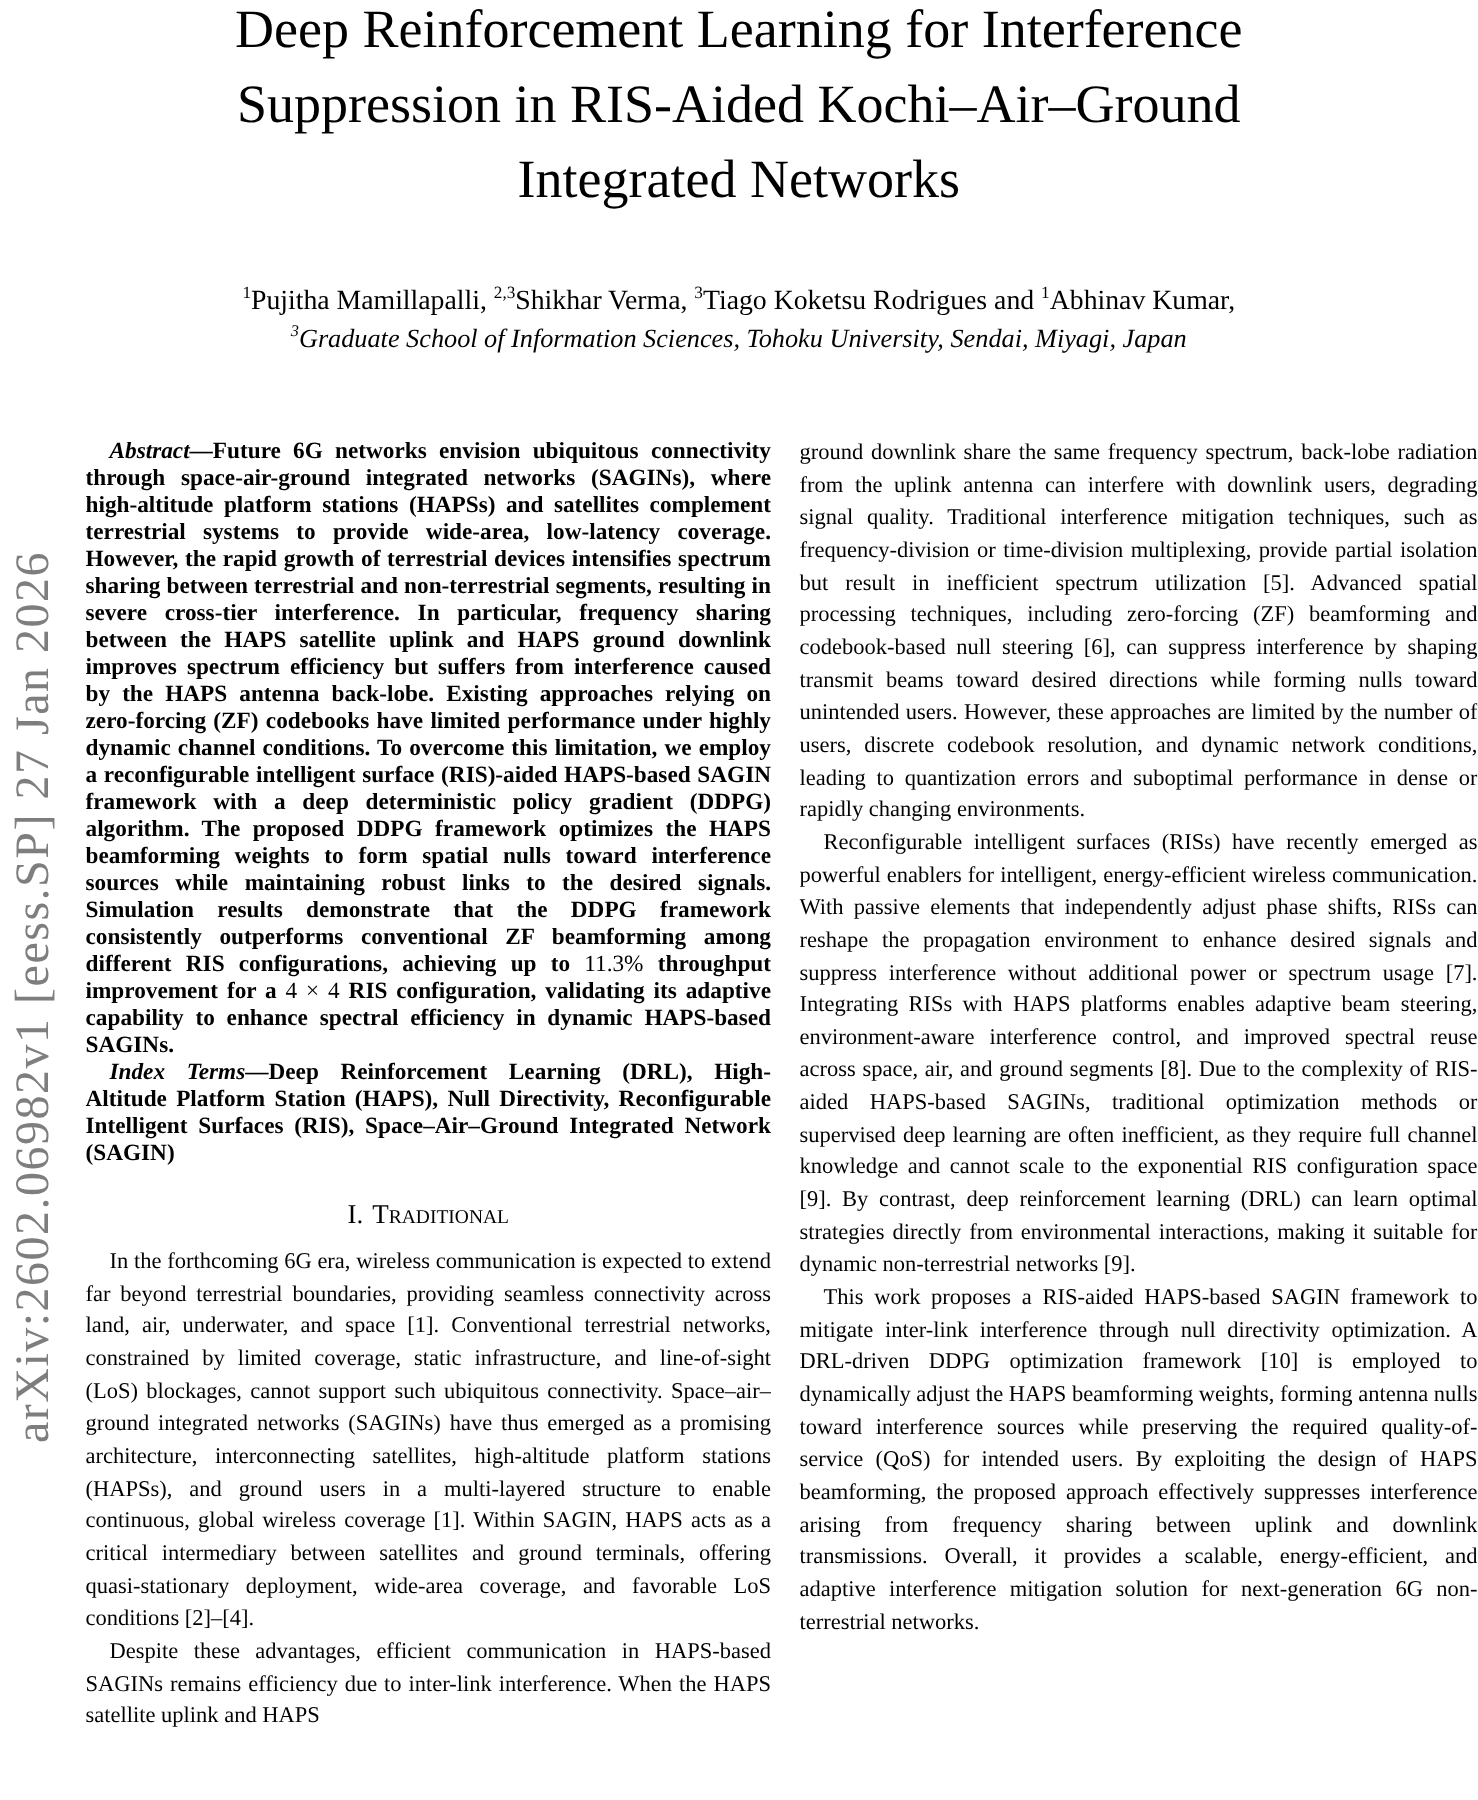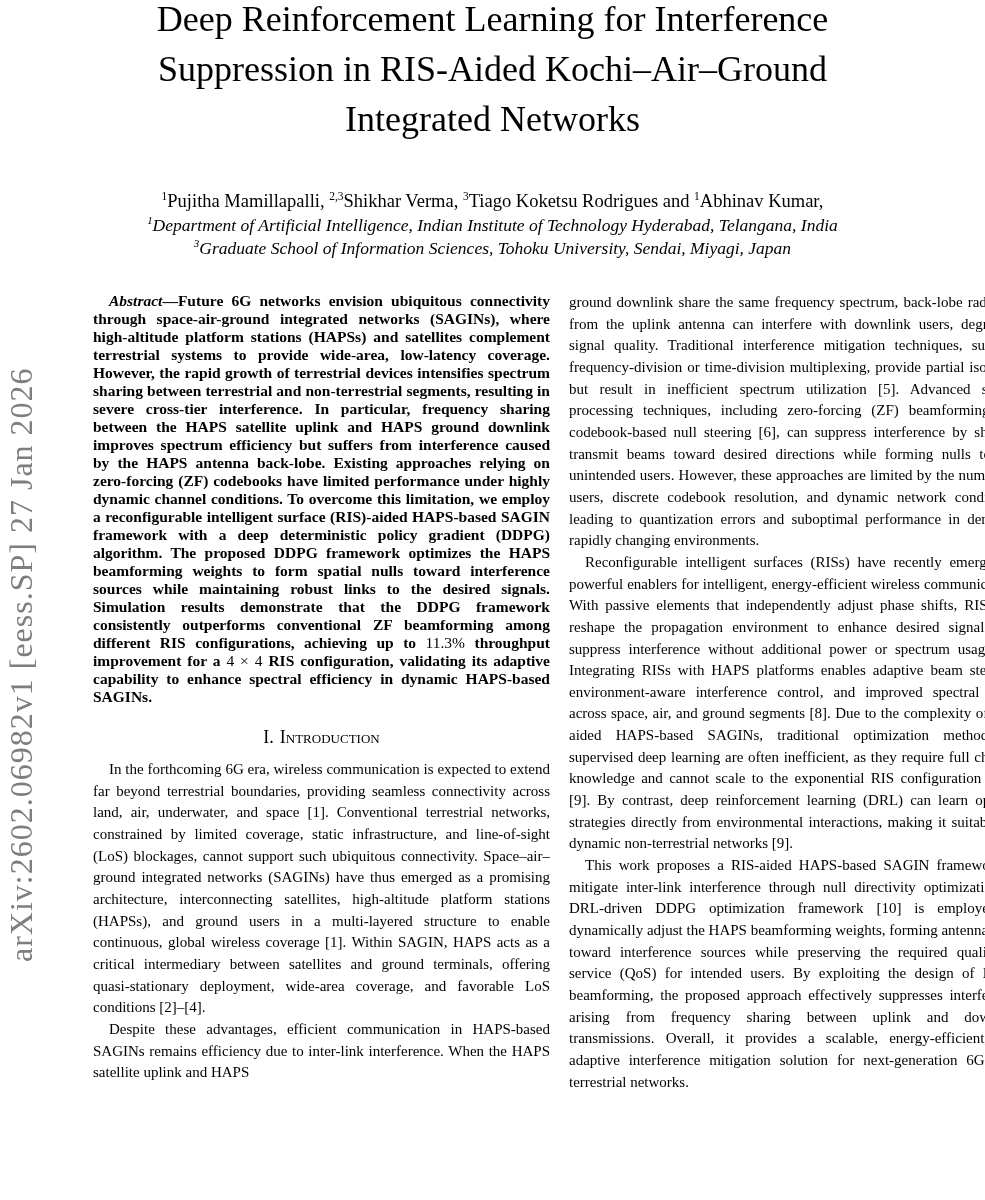--- a/index.html
+++ b/index.html
@@ -60,21 +60,20 @@
     line-height: 22.5px;
   }
 
   
   .col {
     position: absolute;
     top: 292px;
     height: 908px;
     overflow: hidden;
     text-align: justify;
-    margin-left: 36px;
   }
   .col-left  { left: 57px;  width: 457px; }
   .col-right { left: 533px; width: 452px; }
 
   
   .abstract-p, .keywords-p {
     font-weight: bold;
     font-size: 15.5px;
     line-height: 18px;
     text-indent: 16px;
@@ -112,28 +111,28 @@
 
   <h1 class="title-block">
       <div>Deep Reinforcement Learning for Interference</div>
       <div>Suppression in RIS-Aided Kochi–Air–Ground</div>
       <div>Integrated Networks</div>
     </h1>
 
   <div class="authors-block">
     <div class="authors-line"><sup>1</sup>Pujitha Mamillapalli, <sup>2,3</sup>Shikhar Verma, <sup>3</sup>Tiago Koketsu Rodrigues and <sup>1</sup>Abhinav Kumar,</div>
     <div>
-        <div class="affil"><sup>1</sup>Department of Artificial Intelligence, Indian Institute of Technology Hyderabad, Telangana, India</div>
         <div class="affil"><sup>3</sup>Graduate School of Information Sciences, Tohoku University, Sendai, Miyagi, Japan</div>
       </div>
   </div>
 
   <div class="col col-left">
     <p class="abstract-p"><span class="lead-label">Abstract</span><span><span>—Future 6G networks envision ubiquitous connectivity through space-air-ground integrated networks (SAGINs), where high-altitude platform stations (HAPSs) and satellites complement terrestrial systems to provide wide-area, low-latency coverage. However, the rapid growth of terrestrial devices intensifies spectrum sharing between terrestrial and non-terrestrial segments, resulting in severe cross-tier interference. In particular, frequency sharing between the HAPS satellite uplink and HAPS ground downlink improves spectrum efficiency but suffers from interference caused by the HAPS antenna back-lobe. Existing approaches relying on zero-forcing (ZF) codebooks have limited performance under highly dynamic channel conditions. To overcome this limitation, we employ a reconfigurable intelligent surface (RIS)-aided HAPS-based SAGIN framework with a deep deterministic policy gradient (DDPG) algorithm. The proposed DDPG framework optimizes the HAPS beamforming weights to form spatial nulls toward interference sources while maintaining robust links to the desired signals. Simulation results demonstrate that the DDPG framework consistently outperforms conventional ZF beamforming among different RIS configurations, achieving up to </span><span class="math">11.3%</span><span> throughput improvement for a </span><span class="math">4 × 4</span><span> RIS configuration, validating its adaptive capability to enhance spectral efficiency in dynamic HAPS-based SAGINs.</span></span></p>
-    <h2 class="section-heading"><span>I.</span><span class="sc">Introduction</span></h2>
+    <p class="keywords-p"><span class="lead-label">Index Terms</span><span>—Deep Reinforcement Learning (DRL), High-Altitude Platform Station (HAPS), Null Directivity, Reconfigurable Intelligent Surfaces (RIS), Space–Air–Ground Integrated Network (SAGIN)</span></p>
+    <h2 class="section-heading"><span>I.</span><span class="sc">Traditional</span></h2>
     <div>
         <p class="body-p">In the forthcoming 6G era, wireless communication is expected to extend far beyond terrestrial boundaries, providing seamless connectivity across land, air, underwater, and space [1]. Conventional terrestrial networks, constrained by limited coverage, static infrastructure, and line-of-sight (LoS) blockages, cannot support such ubiquitous connectivity. Space–air–ground integrated networks (SAGINs) have thus emerged as a promising architecture, interconnecting satellites, high-altitude platform stations (HAPSs), and ground users in a multi-layered structure to enable continuous, global wireless coverage [1]. Within SAGIN, HAPS acts as a critical intermediary between satellites and ground terminals, offering quasi-stationary deployment, wide-area coverage, and favorable LoS conditions [2]–[4].</p>
         <p class="body-p">Despite these advantages, efficient communication in HAPS-based SAGINs remains efficiency due to inter-link interference. When the HAPS satellite uplink and HAPS</p>
       </div>
   </div>
 
   <div class="col col-right">
       <p class="body-p no-indent">ground downlink share the same frequency spectrum, back-lobe radiation from the uplink antenna can interfere with downlink users, degrading signal quality. Traditional interference mitigation techniques, such as frequency-division or time-division multiplexing, provide partial isolation but result in inefficient spectrum utilization [5]. Advanced spatial processing techniques, including zero-forcing (ZF) beamforming and codebook-based null steering [6], can suppress interference by shaping transmit beams toward desired directions while forming nulls toward unintended users. However, these approaches are limited by the number of users, discrete codebook resolution, and dynamic network conditions, leading to quantization errors and suboptimal performance in dense or rapidly changing environments.</p>
       <p class="body-p">Reconfigurable intelligent surfaces (RISs) have recently emerged as powerful enablers for intelligent, energy-efficient wireless communication. With passive elements that independently adjust phase shifts, RISs can reshape the propagation environment to enhance desired signals and suppress interference without additional power or spectrum usage [7]. Integrating RISs with HAPS platforms enables adaptive beam steering, environment-aware interference control, and improved spectral reuse across space, air, and ground segments [8]. Due to the complexity of RIS-aided HAPS-based SAGINs, traditional optimization methods or supervised deep learning are often inefficient, as they require full channel knowledge and cannot scale to the exponential RIS configuration space [9]. By contrast, deep reinforcement learning (DRL) can learn optimal strategies directly from environmental interactions, making it suitable for dynamic non-terrestrial networks [9].</p>
       <p class="body-p">This work proposes a RIS-aided HAPS-based SAGIN framework to mitigate inter-link interference through null directivity optimization. A DRL-driven DDPG optimization framework [10] is employed to dynamically adjust the HAPS beamforming weights, forming antenna nulls toward interference sources while preserving the required quality-of-service (QoS) for intended users. By exploiting the design of HAPS beamforming, the proposed approach effectively suppresses interference arising from frequency sharing between uplink and downlink transmissions. Overall, it provides a scalable, energy-efficient, and adaptive interference mitigation solution for next-generation 6G non-terrestrial networks.</p>

